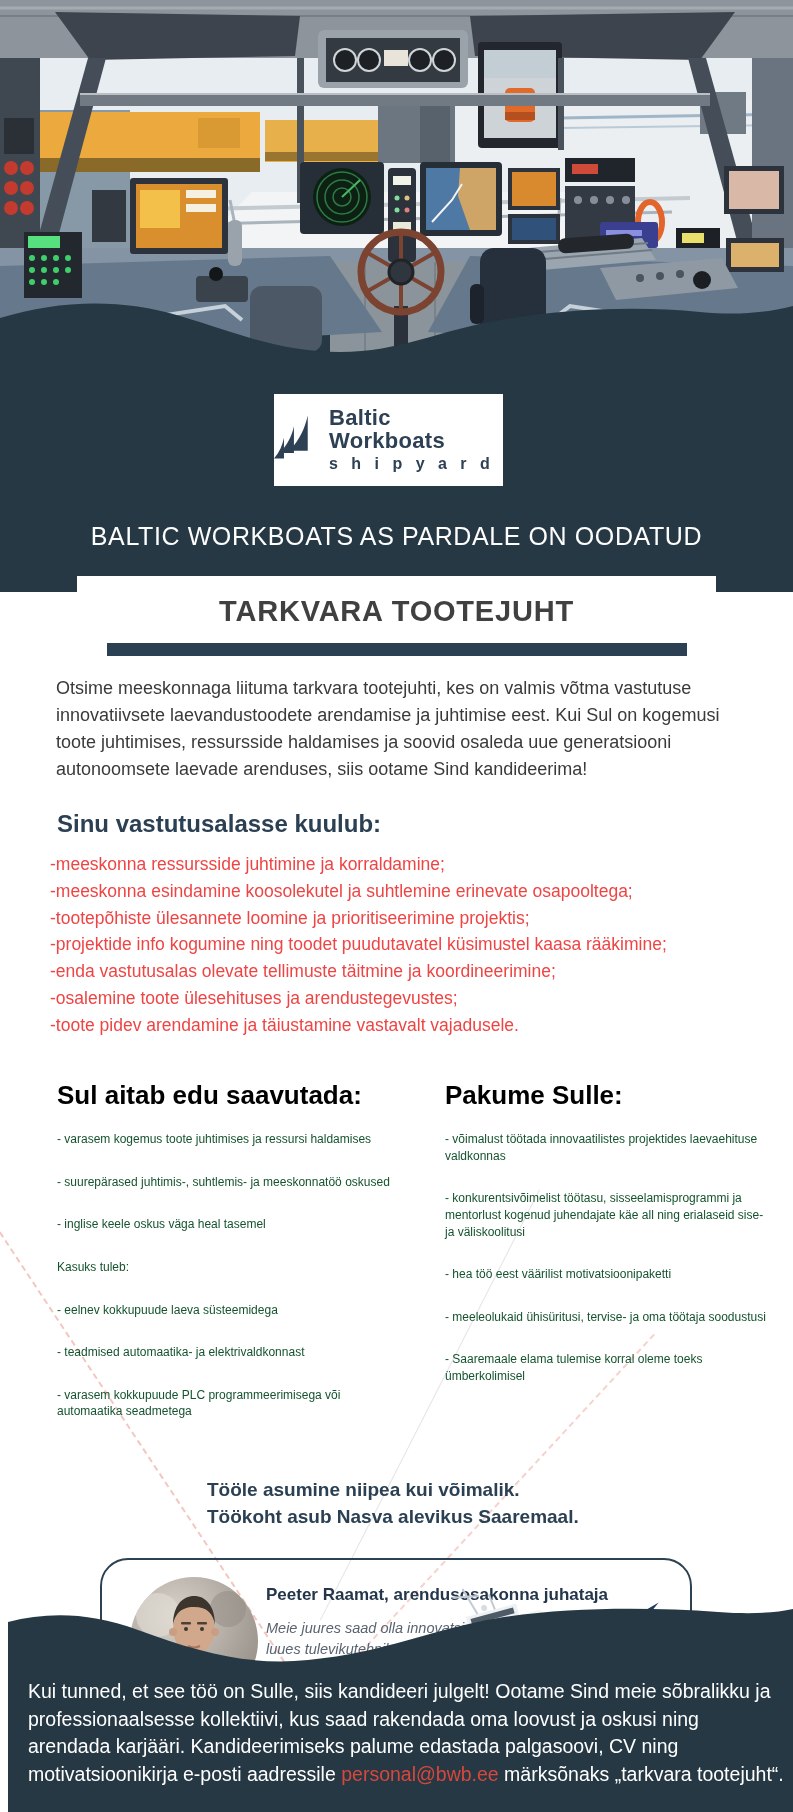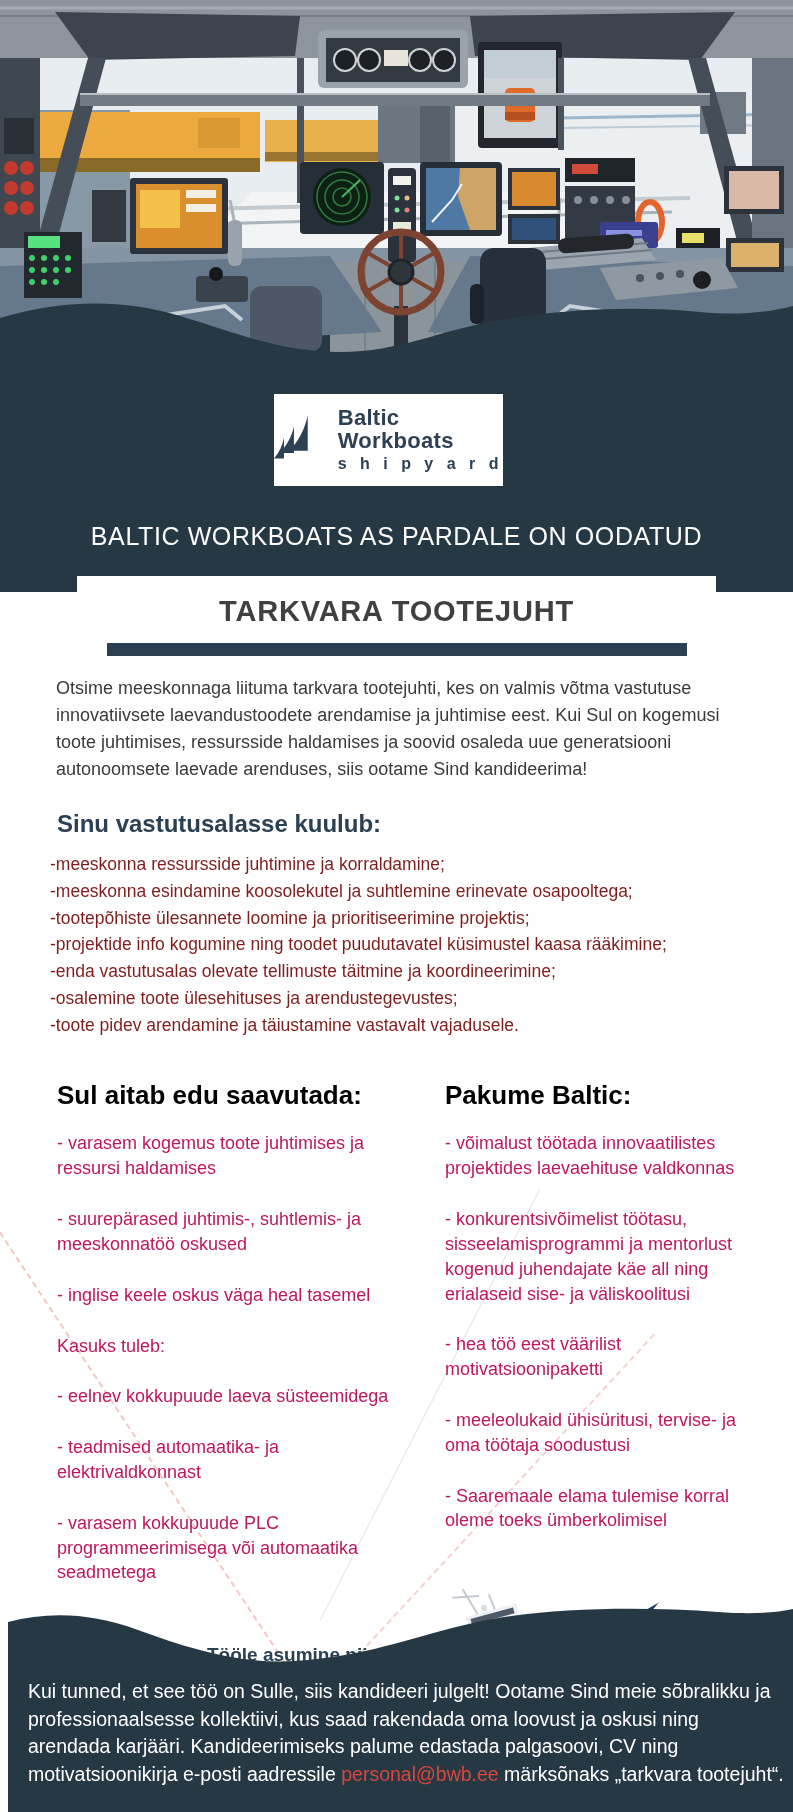--- a/index.html
+++ b/index.html
@@ -2,39 +2,39 @@
 <html><head>
 <meta charset="utf-8">
 <style>
   html,body{margin:0;padding:0;background:#fff;}
   .page{position:relative;width:793px;height:1812px;overflow:hidden;background:#fff;
         font-family:"Liberation Sans",sans-serif;}
   
   .hero{position:absolute;top:0;left:0;width:793px;height:592px;background:#263844;}
   .bridge{position:absolute;top:0;left:0;display:block;}
   .logo-box{position:absolute;left:274px;top:394px;width:229px;height:92px;background:#ffffff;
-            display:flex;align-items:center;justify-content:space-between;gap:9px;}
+            display:flex;align-items:center;justify-content:flex-start;gap:9px;}
   .logo-text{color:#2e4154;text-align:left;}
   .logo-l1,.logo-l2{font-size:22px;font-weight:bold;line-height:1.02;letter-spacing:.3px;}
   .logo-l3{font-size:16px;letter-spacing:4.5px;margin-top:3px;font-weight:bold;}
   .band-title{position:absolute;top:522px;left:0;width:793px;text-align:center;color:#fdfdfd;
               font-size:25px;font-weight:500;letter-spacing:.6px;}
   
   .main{position:relative;padding-top:576px;z-index:2;}
   .title-card{margin:0 77px;background:#fff;text-align:center;padding:19px 0 2px;}
   .job-title{font-size:29px;font-weight:bold;color:#404040;letter-spacing:.8px;}
   .title-bar{width:580px;height:13px;background:#2b4053;margin:15px auto 0;}
   .intro{margin:17px 45px 0 56px;font-size:18px;line-height:1.5;color:#3a3a3a;}
   .resp-h{margin:27px 0 0 57px;font-size:24px;font-weight:bold;color:#2b4053;}
-  .resp-list{margin:13px 45px 0 50px;font-size:17.5px;line-height:1.53;color:#7f1d1d;}
+  .resp-list{margin:13px 45px 0 50px;font-size:17.5px;line-height:1.53;color:#ef4444;}
   .cols{display:flex;margin:42px 0 0 57px;}
   .col-left{width:338px;}
   .col-right{width:330px;margin-left:50px;}
   .col-h{font-size:26px;font-weight:bold;color:#000000;margin:0 0 20px;}
-  .col-item{font-size:18px;color:#be185d;line-height:1.38;margin-bottom:26px;}
+  .col-item{font-size:12px;color:#14532d;line-height:1.38;margin-bottom:26px;}
   .notice{margin:30px 0 0 207px;font-size:19px;font-weight:bold;color:#2b4053;line-height:1.45;}
   
   .bubble{position:relative;margin:27px 0 0 100px;width:592px;box-sizing:border-box;
           border:2px solid #2c4152;border-radius:28px;padding:18px 30px 20px 164px;min-height:177px;}
   .avatar{position:absolute;left:28px;top:17px;width:128px;height:128px;border-radius:50%;
           overflow:hidden;}
   .p-name{font-size:17px;font-weight:bold;color:#24364a;margin:7px 0 13px;}
   .p-quote{font-size:14.5px;font-style:italic;color:#5a6370;line-height:1.48;}
   
   .footerwrap{position:absolute;left:8px;bottom:0;width:793px;height:240px;z-index:3;}
@@ -271,21 +271,21 @@
         <div class="col-item">- varasem kogemus toote juhtimises ja ressursi haldamises</div>
             <div class="col-item">- suurepärased juhtimis-, suhtlemis- ja meeskonnatöö oskused</div>
             <div class="col-item">- inglise keele oskus väga heal tasemel</div>
             <div class="col-item">Kasuks tuleb:</div>
             <div class="col-item">- eelnev kokkupuude laeva süsteemidega</div>
             <div class="col-item">- teadmised automaatika- ja elektrivaldkonnast</div>
             <div class="col-item">- varasem kokkupuude PLC programmeerimisega või automaatika seadmetega</div>
           </div>
       </div>
       <div class="col-right">
-        <h3 class="col-h">Pakume Baltic:</h3>
+        <h3 class="col-h">Pakume Sulle:</h3>
         <div>
 
         <div class="col-item">- võimalust töötada innovaatilistes projektides laevaehituse valdkonnas</div>
             <div class="col-item">- konkurentsivõimelist töötasu, sisseelamisprogrammi ja mentorlust kogenud juhendajate käe all ning erialaseid sise- ja väliskoolitusi</div>
             <div class="col-item">- hea töö eest väärilist motivatsioonipaketti</div>
             <div class="col-item">- meeleolukaid ühisüritusi, tervise- ja oma töötaja soodustusi</div>
             <div class="col-item">- Saaremaale elama tulemise korral oleme toeks ümberkolimisel</div>
           </div>
       </div>
     </div>

